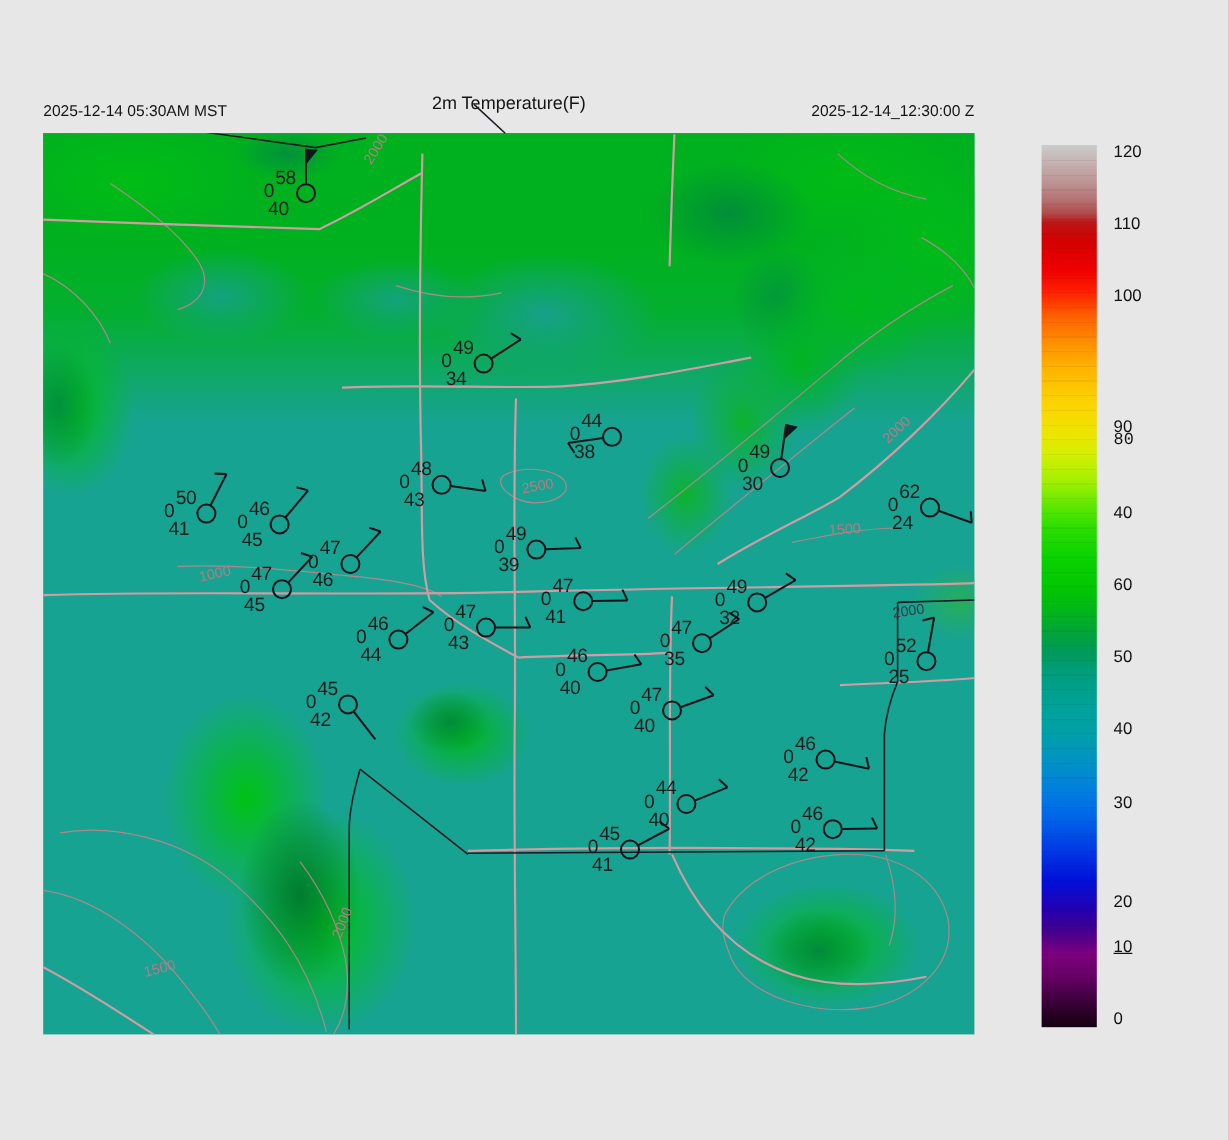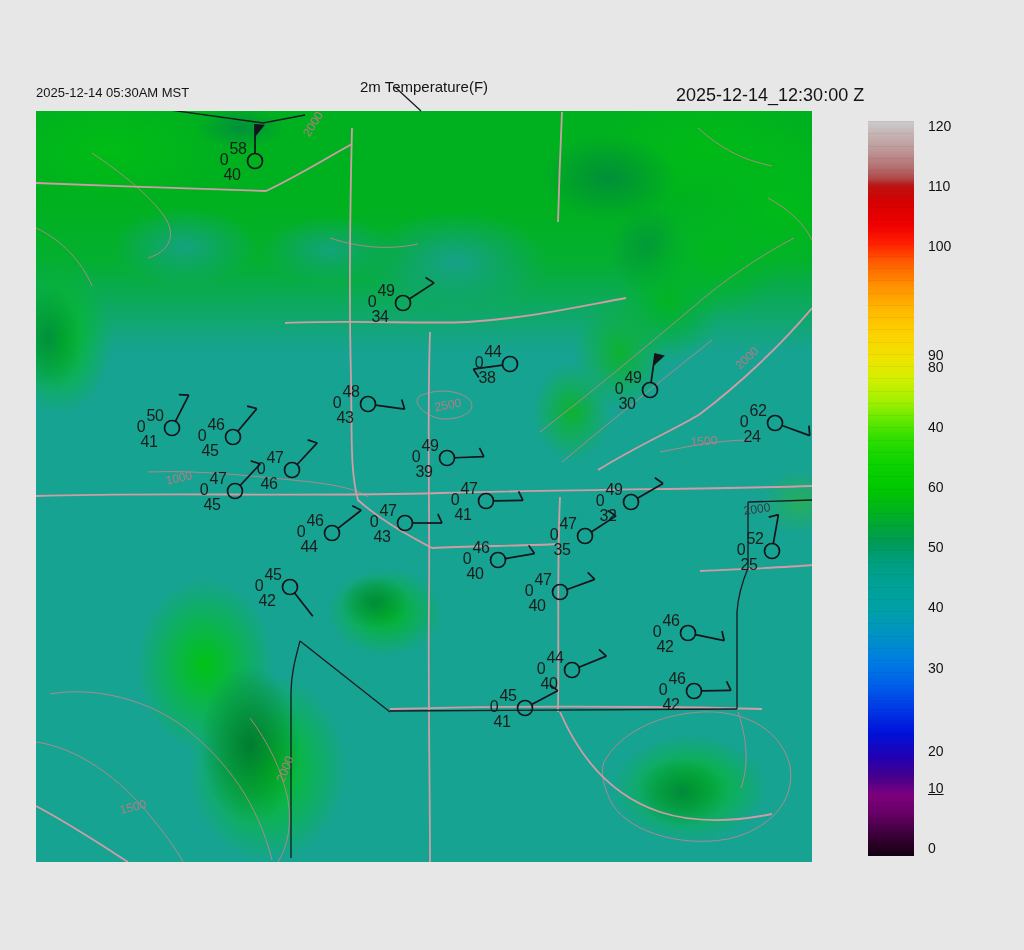--- a/index.html
+++ b/index.html
@@ -4,21 +4,21 @@
 <style>
   html,body{margin:0;padding:0}
   body{
     width:1024px;height:950px;position:relative;overflow:hidden;
     background:#e7e7e7;
     font-family:"Liberation Sans", sans-serif;
   }
   .hdr{position:absolute;color:#141414;white-space:nowrap}
   #ts-left{left:36px;top:85px;font-size:13px}
   #title{left:36px;top:78px;width:776px;text-align:center;font-size:15px}
-  #ts-right{left:676px;top:85px;font-size:18px}
+  #ts-right{left:676px;top:85px;font-size:13px}
 
   
   .map{
     position:absolute;left:36px;top:111px;width:776px;height:751px;
     background-color:#17a391;
     background-image:
       
       radial-gradient(70px 110px at 214px 634px, #007c30, rgba(0,124,48,0) 72%),
       radial-gradient(45px 35px at 339px 491px, #008c38, rgba(0,140,56,0) 75%),
       radial-gradient(60px 45px at 646px 681px, #008a3c, rgba(0,138,60,0) 75%),
@@ -397,21 +397,21 @@
   </div>
 
 <div class="colorbar">
   <div class="cb-grad" style="background: linear-gradient(rgb(203, 203, 203) 0%, rgb(198, 181, 181) 1.7%, rgb(189, 148, 148) 4.2%, rgb(180, 112, 112) 6.3%, rgb(176, 72, 72) 7.8%, rgb(187, 20, 20) 8.8%, rgb(214, 0, 0) 11%, rgb(240, 0, 0) 14.2%, rgb(255, 32, 0) 16.7%, rgb(255, 92, 0) 19.2%, rgb(255, 145, 0) 22.5%, rgb(255, 185, 0) 25.8%, rgb(252, 211, 0) 29.2%, rgb(238, 228, 0) 32.5%, rgb(213, 239, 0) 35%, rgb(159, 240, 0) 38.3%, rgb(97, 232, 0) 40.8%, rgb(45, 222, 0) 43.3%, rgb(11, 210, 0) 46.7%, rgb(0, 200, 0) 50%, rgb(0, 184, 21) 52.5%, rgb(0, 166, 54) 55%, rgb(0, 154, 89) 57.5%, rgb(0, 158, 127) 60%, rgb(0, 161, 151) 63.3%, rgb(0, 160, 169) 66.7%, rgb(0, 146, 197) 70%, rgb(0, 126, 225) 73.3%, rgb(0, 96, 233) 76.7%, rgb(0, 56, 229) 80%, rgb(0, 17, 217) 83.3%, rgb(35, 0, 177) 86.7%, rgb(69, 0, 141) 89.2%, rgb(125, 0, 125) 91.7%, rgb(103, 0, 103) 94.2%, rgb(65, 0, 64) 96.7%, rgb(43, 0, 39) 98.3%, rgb(19, 0, 17) 100%);"></div>
 </div>
 <div id="cbticks">
     <div class="cb-tick" style="top: 126px;">120</div>
     <div class="cb-tick" style="top: 186.167px; text-align: center;">110</div>
     <div class="cb-tick" style="top: 246.333px;">100</div>
     <div class="cb-tick" style="top: 306.5px; margin-top: 48px;">90</div>
-    <div class="cb-tick" style="top: 366.667px;">80</div>
+    <div class="cb-tick" style="top: 366.667px; font-family: Liberation Mono, monospace;">80</div>
     <div class="cb-tick" style="top: 426.833px;">40</div>
     <div class="cb-tick" style="top: 487px;">60</div>
     <div class="cb-tick" style="top: 547.167px;">50</div>
     <div class="cb-tick" style="top: 607.333px;">40</div>
     <div class="cb-tick" style="top: 667.5px;">30</div>
     <div class="cb-tick" style="top: 751px;">20</div>
     <div class="cb-tick" style="top: 787.833px; text-decoration: underline;">10</div>
     <div class="cb-tick" style="top: 848px;">0</div>
   </div>
 

